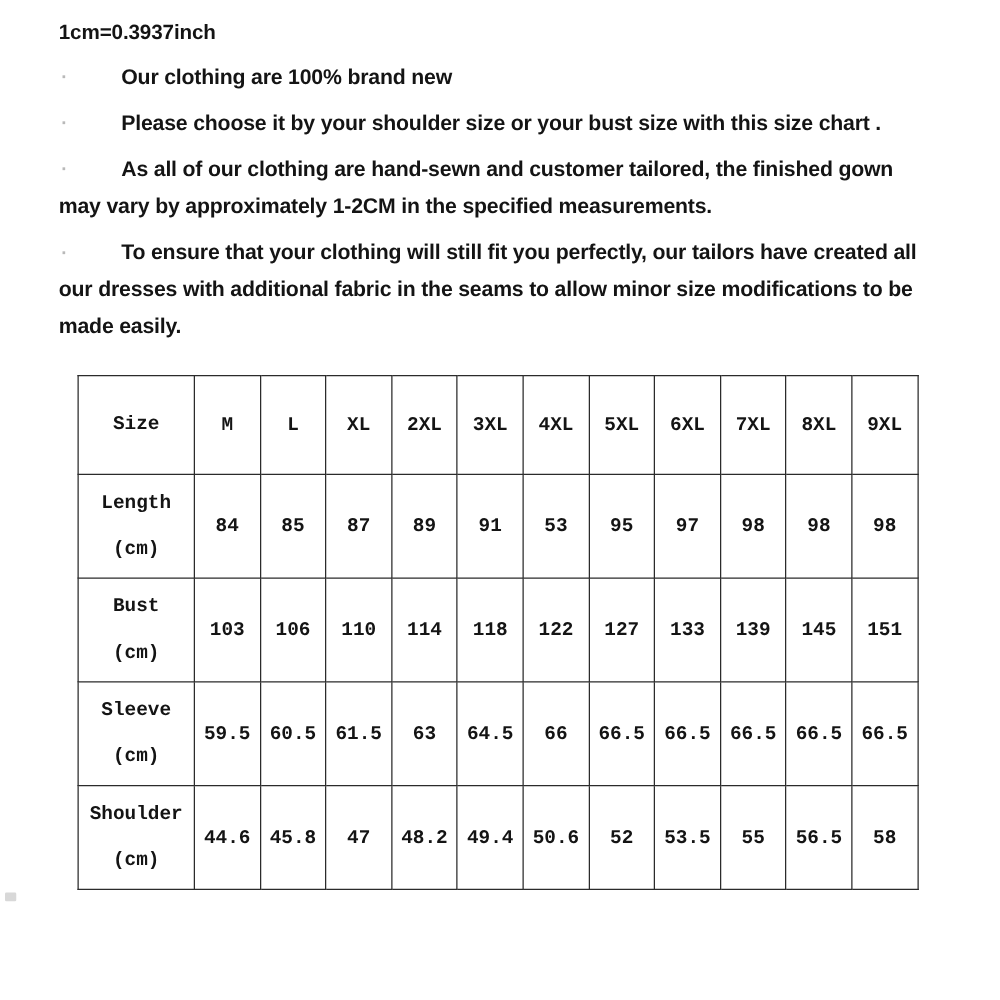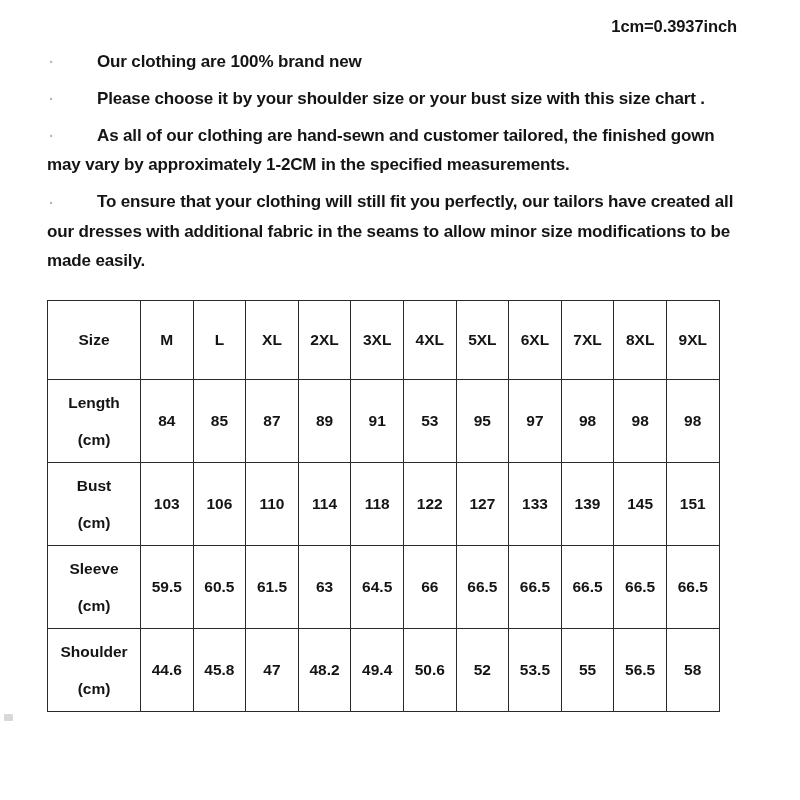--- a/index.html
+++ b/index.html
@@ -24,21 +24,20 @@
     width: 690px;
   }
 
   .conv-line {
     font-size: 16.5px;
     font-weight: bold;
     letter-spacing: -0.1px;
     line-height: 1.0;
     margin: 0 0 12px 0;
     color: #141414;
-    text-align: right;
   }
 
   .notice-heading {
     font-size: 17.5px;
     font-weight: bold;
     letter-spacing: 0.1px;
     line-height: 1.0;
     margin: 0 0 17px 0;
     color: #141414;
   }
@@ -69,23 +68,24 @@
   }
 
   .notice-item .body {
     display: block;
     text-indent: 50px;
   }
 
   
   #size-table-wrap {
     position: absolute;
-    left: 47px;
+    left: 62px;
     top: 300px;
     width: 712px;
+    font-family: Liberation Mono, monospace;
   }
 
   table.size-table {
     border-collapse: collapse;
     width: 671px;
     table-layout: fixed;
   }
 
   table.size-table td {
     border: 1.6px solid #2b2b2b;

